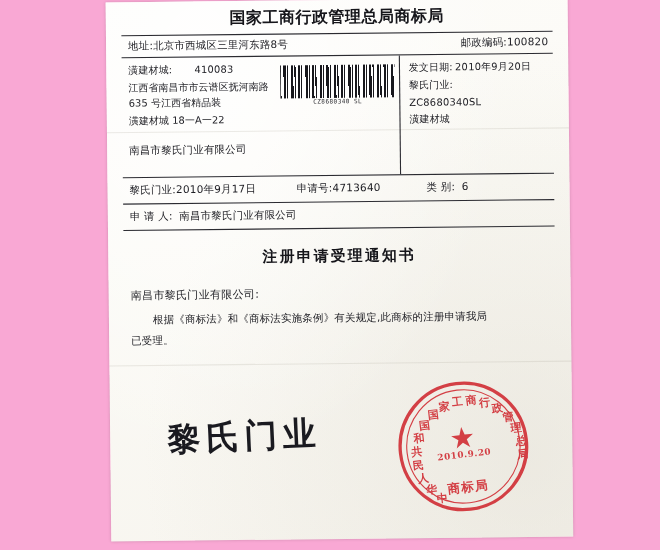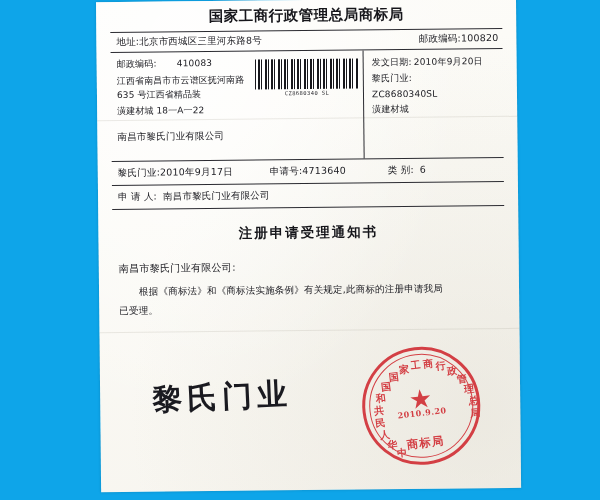--- a/index.html
+++ b/index.html
@@ -12,21 +12,21 @@
     height: 500px;
     font-family: "DejaVu Sans", sans-serif;
     overflow: hidden;
   }
 
   
   #page {
     position: relative;
     width: 600px;
     height: 500px;
-    background: #0ea5e9;
+    background: #f9a8d4;
     overflow: hidden;
   }
 
   
   .paper {
     position: absolute;
     left: 96px;
     top: 0px;
     width: 420px;
     height: 490px;
@@ -322,21 +322,21 @@
 
       <div class="addr-line">
         <span class="addr-left">地址:北京市西城区三里河东路8号</span>
         <span class="addr-right">邮政编码:100820</span>
       </div>
 
       <div class="topblock">
 
         <div class="col-left">
           <div class="zipline">
-            <span>邮政编码:</span><span class="zipnum">410083</span>
+            <span>潢建材城:</span><span class="zipnum">410083</span>
           </div>
           <div class="addr-body">江西省南昌市市云谱区抚河南路 635 号江西省精品装</div>
           <div class="addr-body">潢建材城 18一A一22</div>
           <div class="company-line">南昌市黎氏门业有限公司</div>
         </div>
 
         <div class="col-mid">
           <div class="barcode-wrap">
             <div class="barcode"></div>
             <div class="barcode-num">CZ8680340 SL</div>

